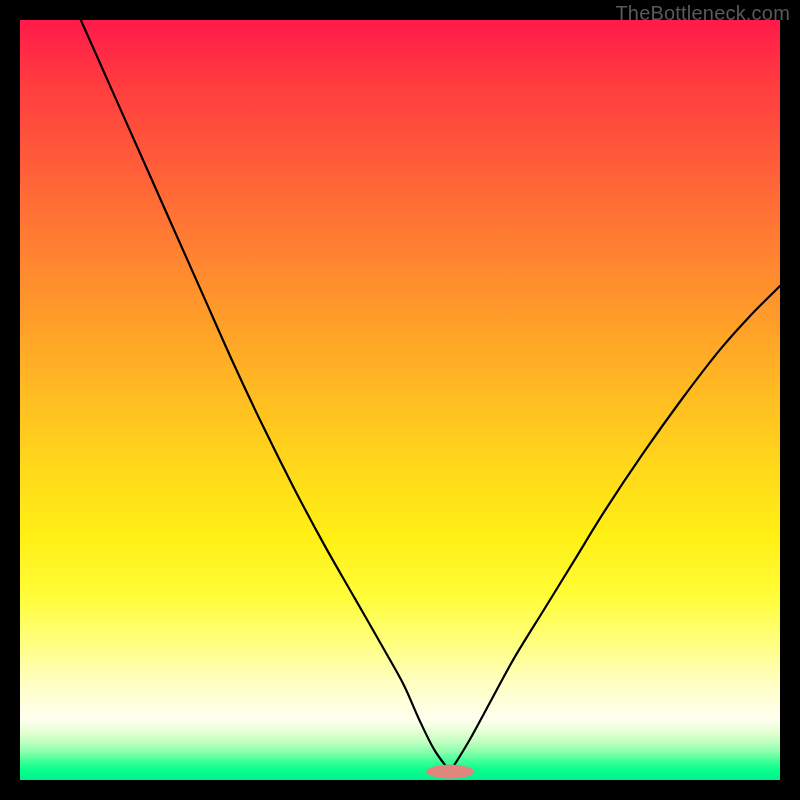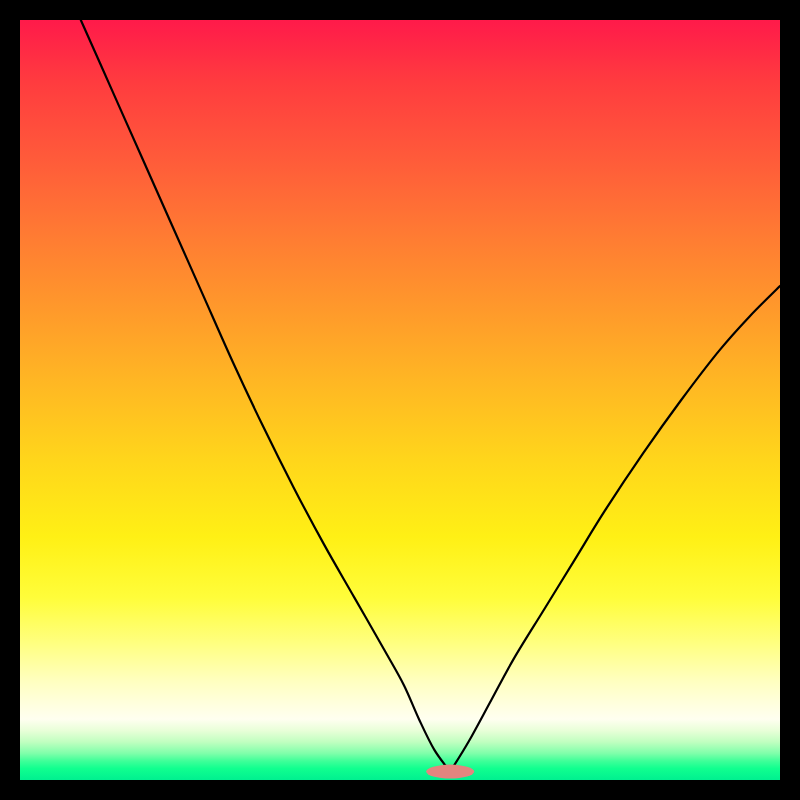--- a/index.html
+++ b/index.html
@@ -71,20 +71,21 @@
     stroke-width: 2.2;
     stroke-linecap: round;
     stroke-linejoin: round;
   }
 </style>
 </head>
 <body>
 
 <div class="frame">
 
+  <div class="watermark">TheBottleneck.com</div>
 
   <div class="plot">
     <svg class="svg-layer" viewBox="0 0 760 760" preserveAspectRatio="none">
       <path id="curve-left" class="curve" d="M 60.80 0.00 C 65.87 11.40, 81.07 45.60, 91.20 68.40 C 101.33 91.20, 111.47 114.00, 121.60 136.80 C 131.73 159.60, 141.87 182.40, 152.00 205.20 C 162.13 228.00, 172.27 250.80, 182.40 273.60 C 192.53 296.40, 202.67 319.83, 212.80 342.00 C 222.93 364.17, 233.07 385.70, 243.20 406.60 C 253.33 427.50, 263.47 447.77, 273.60 467.40 C 283.73 487.03, 293.87 506.03, 304.00 524.40 C 314.13 542.77, 324.27 559.87, 334.40 577.60 C 344.53 595.33, 356.57 616.23, 364.80 630.80 C 373.03 645.37, 378.10 653.60, 383.80 665.00 C 389.50 676.40, 393.93 688.43, 399.00 699.20 C 404.07 709.97, 409.01 720.86, 414.20 729.60 C 419.39 738.34, 427.50 747.97, 430.16 751.64"></path>
       <path id="curve-right" class="curve" d="M 430.16 751.64 C 433.20 746.70, 441.56 733.91, 448.40 722.00 C 455.24 710.09, 463.60 694.13, 471.20 680.20 C 478.80 666.27, 485.13 653.60, 494.00 638.40 C 502.87 623.20, 514.27 605.47, 524.40 589.00 C 534.53 572.53, 544.67 556.07, 554.80 539.60 C 564.93 523.13, 573.80 507.93, 585.20 490.20 C 596.60 472.47, 610.53 451.57, 623.20 433.20 C 635.87 414.83, 648.53 397.10, 661.20 380.00 C 673.87 362.90, 687.80 344.53, 699.20 330.60 C 710.60 316.67, 719.47 307.17, 729.60 296.40 C 739.73 285.63, 754.93 271.07, 760.00 266.00"></path>
       <ellipse id="bottom-marker" class="marker" cx="430.2" cy="751.6" rx="24" ry="7" fill="#e2857f"></ellipse>
     </svg>
   </div>
 
 </div>

